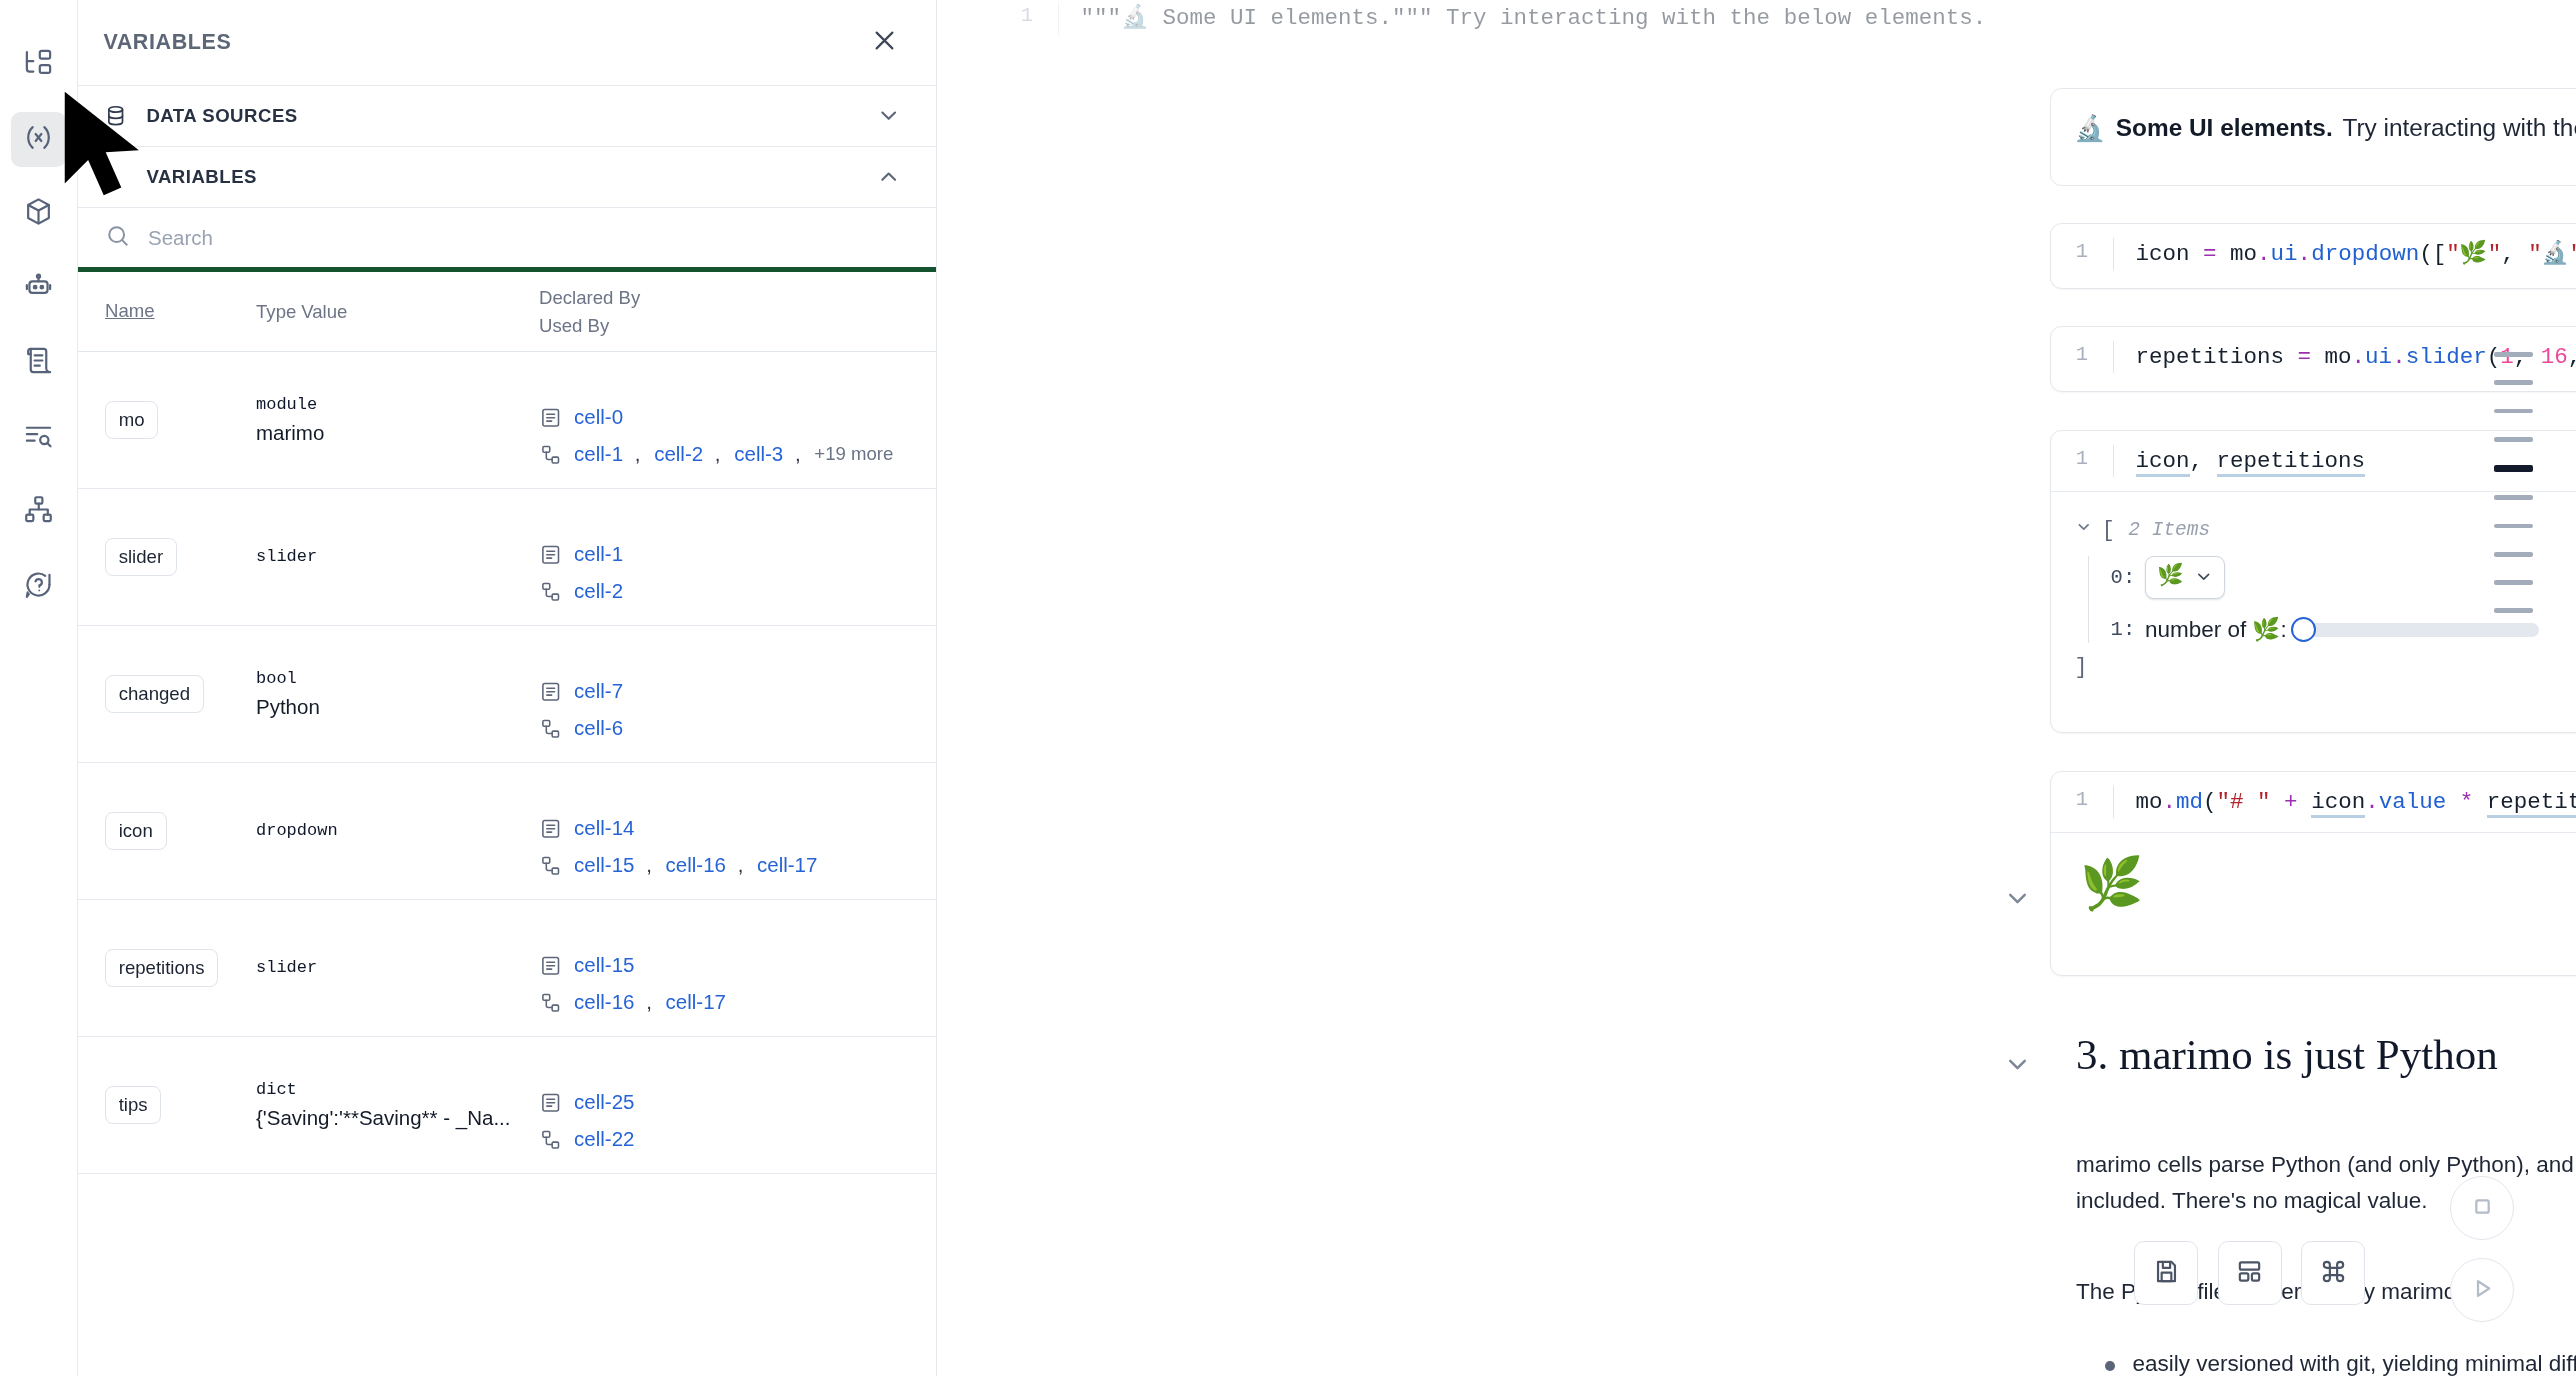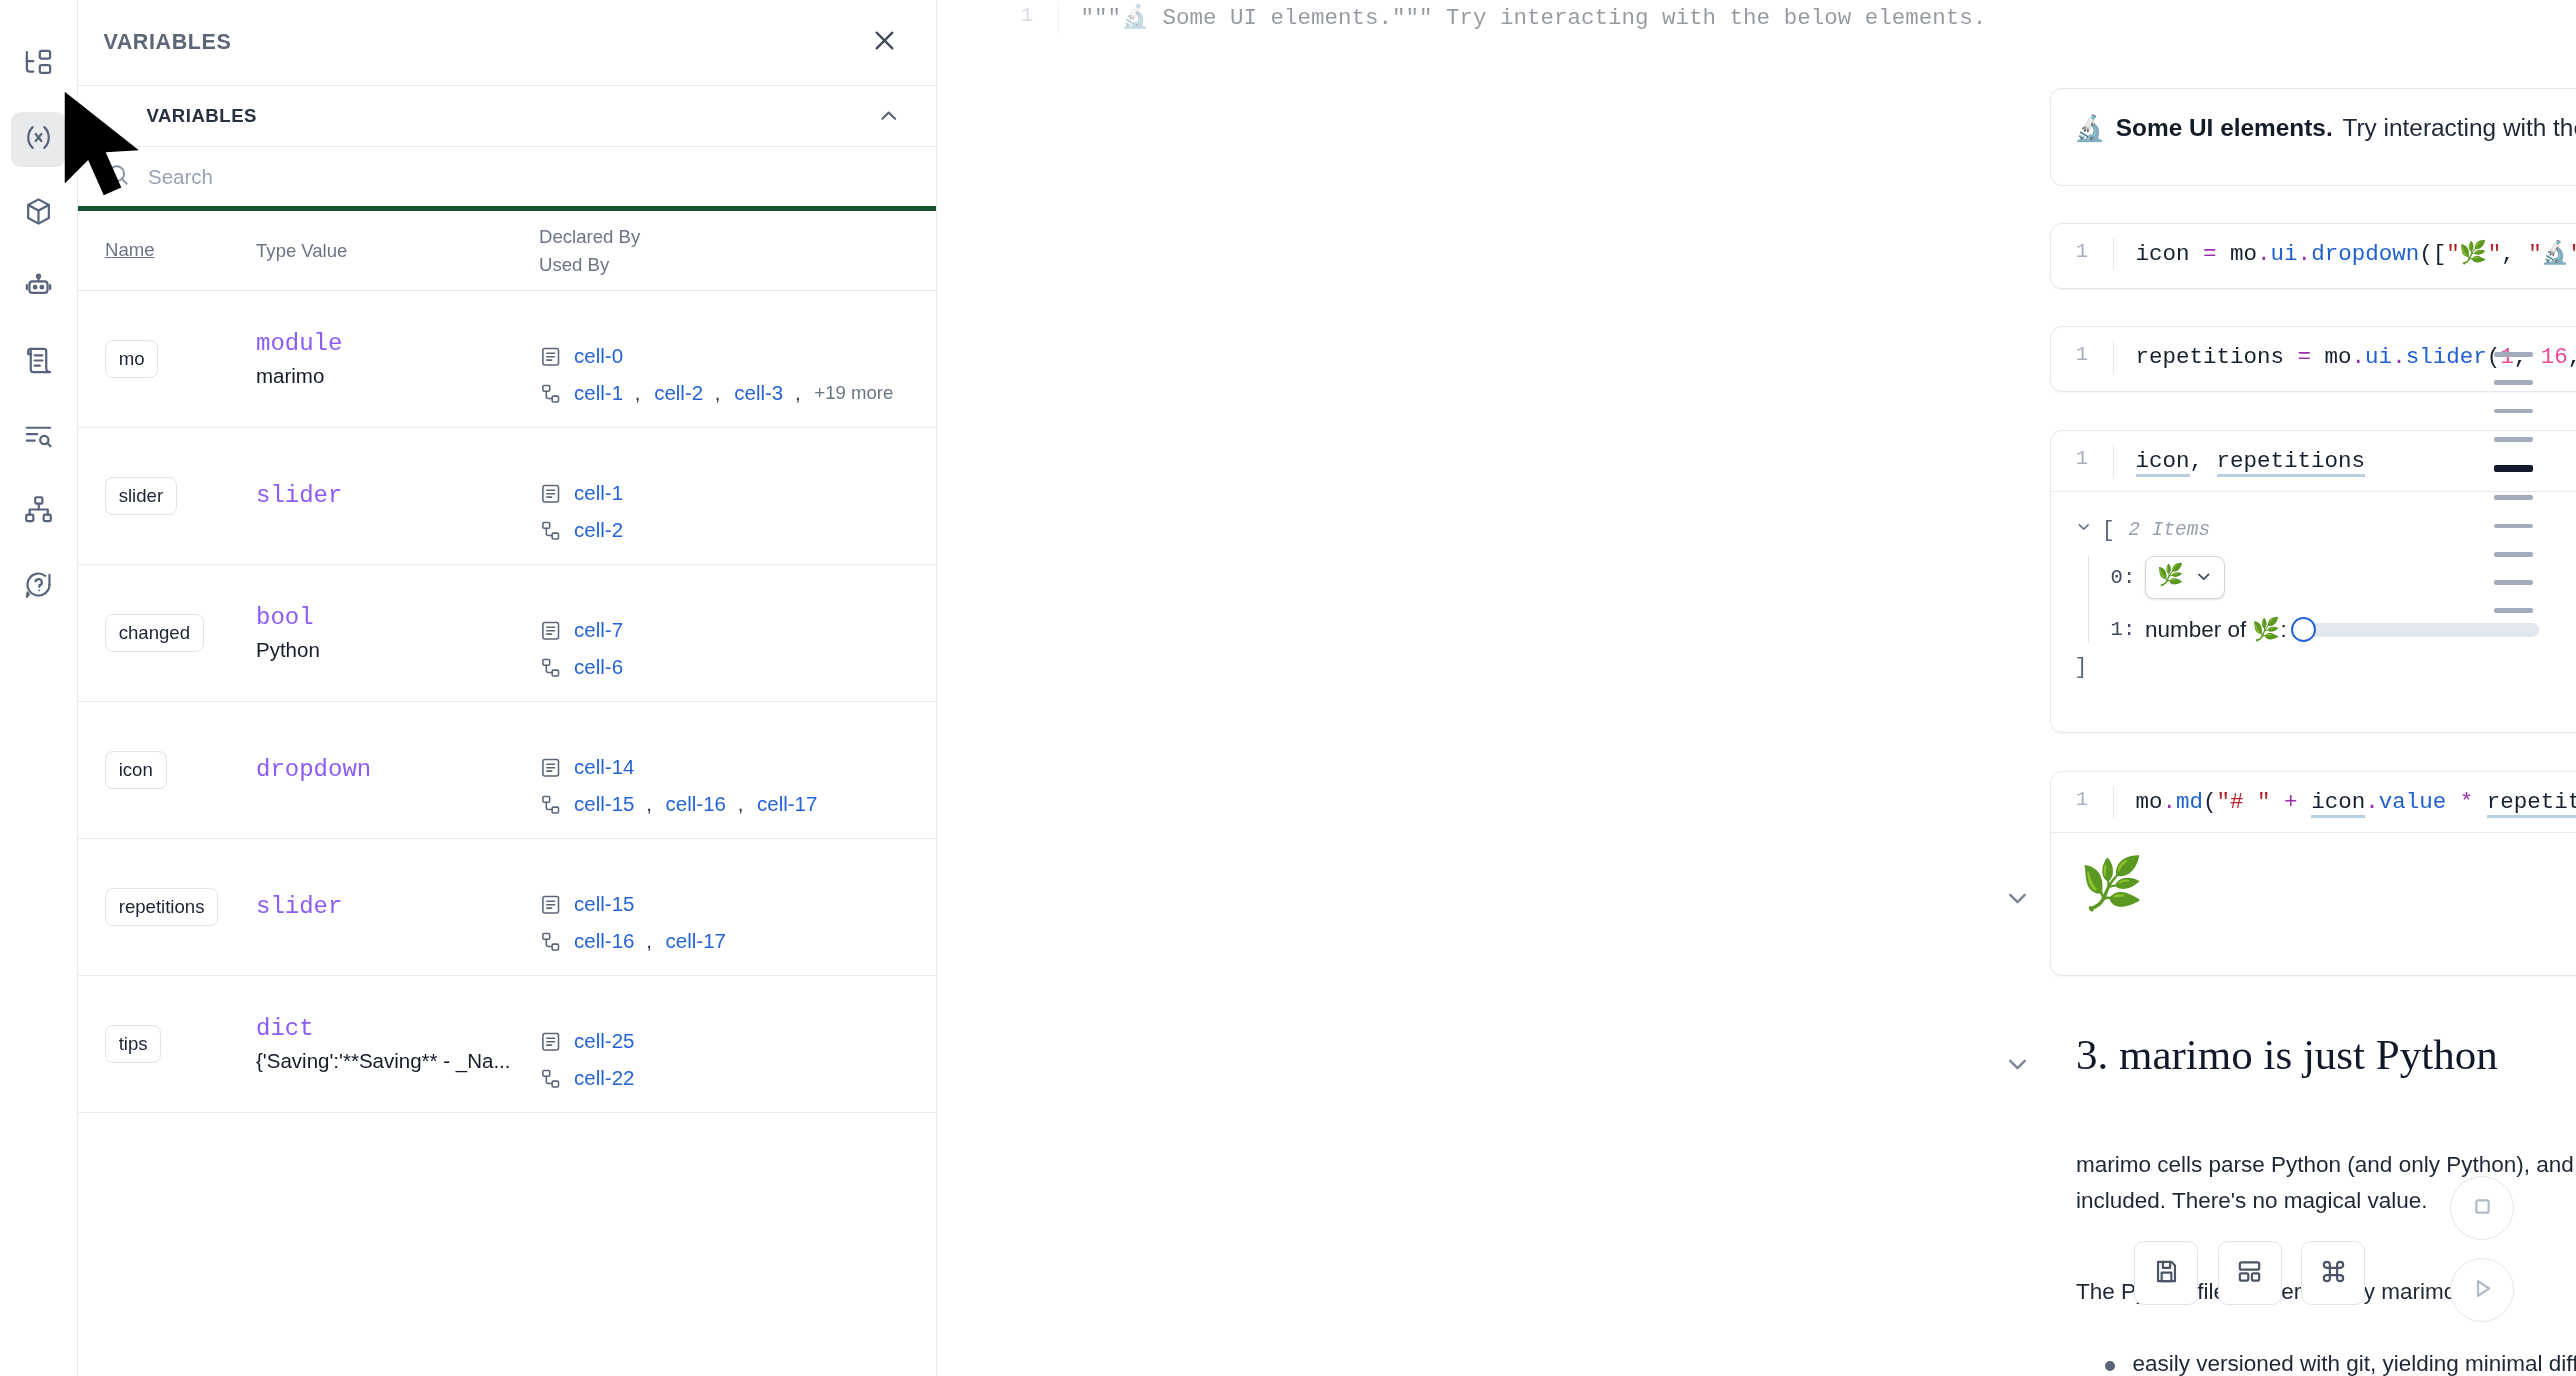--- a/index.html
+++ b/index.html
@@ -81,21 +81,21 @@
     display: flex; padding: 21.5px 9.8px 21.5px 27px;
     border-bottom: 1px solid #e7eaf0; align-items: center; min-height: 105px;
   }
   .c-name { width: 151px; display: flex; align-items: center;}
   .chip {
     border: 1px solid #dfe3ea; border-radius: 7.8px; padding: 6.8px 12.7px;
     font-size: 18.6px; color: #1d2433; background: #fff;
     font-family: "Liberation Sans", sans-serif; white-space: nowrap;
   }
   .c-type { width: 283px; display:flex; flex-direction: column; gap: 6.8px; }
-  .v-type { font-size: 24px; color: #8b5cf6; font-family: "Liberation Mono", monospace; }
+  .v-type { font-size: 17px; color: #0f172a; font-family: "Liberation Mono", monospace; }
   .v-val  { font-size: 20.5px; color: #141b29; font-family: "Liberation Sans", sans-serif;
             white-space: nowrap; overflow: hidden; text-overflow: ellipsis; max-width: 273px;}
   .c-cells { flex: 1; display:flex; flex-direction: column; gap: 13px; margin-top: 32px; }
   .cellline { display: flex; align-items: center; gap: 11.7px; }
   .cellline .mini { width: 23.4px; height: 23.4px; flex:none;}
   .cellline .mini svg { width: 23.4px; height: 23.4px; stroke:#5d6678; fill:none; stroke-width:1.6; stroke-linecap:round;stroke-linejoin:round;}
   .clink { color: #2563d6; font-size: 20.5px; cursor: pointer; white-space: nowrap; }
   .csep  { color: #2b3344; font-size: 20.5px; margin-right: 2px;}
   .cmore { color: #6b7486; font-size: 18.6px; }
 
@@ -283,20 +283,35 @@
       <div class="panel-title">VARIABLES</div>
       <div class="panel-close">
         <span>
           <svg viewBox="0 0 24 24">
               <path d="M5 5l14 14M19 5L5 19"></path>
             </svg>
         </span>
       </div>
     </div>
 
+    <div class="section-row">
+      <span class="ico">
+        <svg viewBox="0 0 24 24">
+            <ellipse cx="12" cy="5.6" rx="7" ry="2.8"></ellipse>
+            <path d="M5 5.6v12.8c0 1.55 3.13 2.8 7 2.8s7-1.25 7-2.8V5.6"></path>
+            <path d="M5 12c0 1.55 3.13 2.8 7 2.8s7-1.25 7-2.8"></path>
+          </svg>
+      </span>
+      <span class="section-label">DATA SOURCES</span>
+      <span class="chev">
+        <svg viewBox="0 0 24 24">
+            <path d="M6 9l6 6 6-6"></path>
+          </svg>
+      </span>
+    </div>
 
     <div class="section-row">
       <span class="ico">
         <svg viewBox="0 0 24 24" style="opacity:0">
             <path d="M0 0h1v1H0z"></path>
           </svg>
       </span>
       <span class="section-label">VARIABLES</span>
       <span class="chev">
         <svg viewBox="0 0 24 24">

